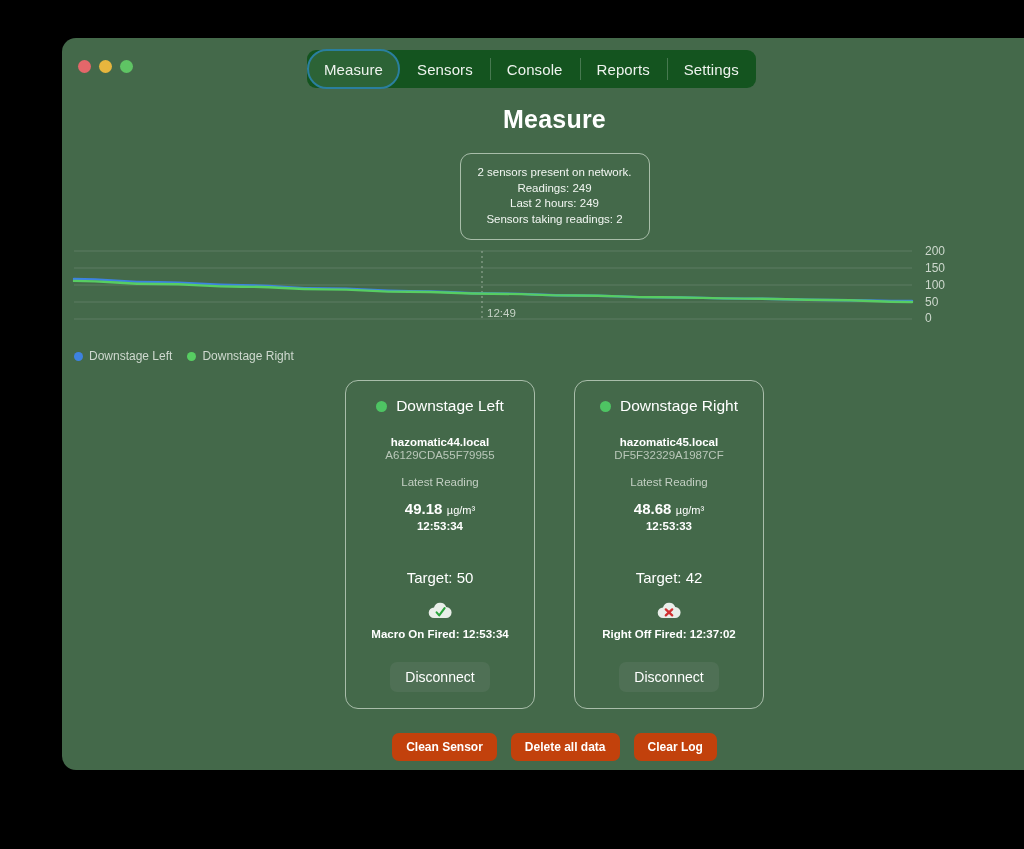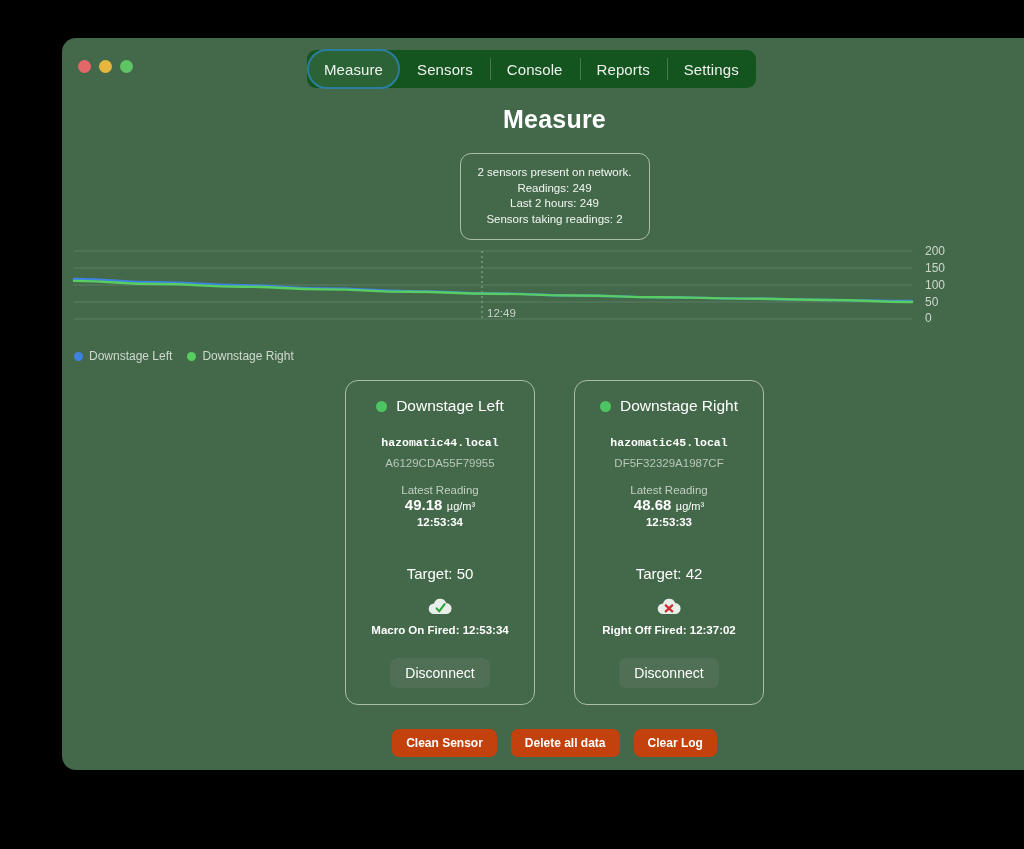--- a/index.html
+++ b/index.html
@@ -142,24 +142,24 @@
     padding: 16px 10px 16px;
     text-align: center;
   }
   .card-head {
     display: flex; align-items: center; justify-content: center;
     gap: 9px;
     margin-bottom: 21px;
   }
   .card-dot { width: 11px; height: 11px; border-radius: 50%; background: #4ec463; }
   .card-title { color: #ffffff; font-size: 15.5px; }
-  .host { color: #ffffff; font-size: 11.5px; font-weight: bold; font-family: Liberation Mono, monospace; }
-  .uid  { color: #b9c7b9; font-size: 11.5px; margin-top: 8px; }
+  .host { color: #ffffff; font-size: 11.5px; font-weight: bold; }
+  .uid  { color: #b9c7b9; font-size: 11.5px; margin-top: 1px; }
   .lr-label { color: #c3cfc3; font-size: 11.5px; margin-top: 15px; }
-  .reading { color: #ffffff; margin-top: 0; }
+  .reading { color: #ffffff; margin-top: 12px; }
   .reading .val { font-size: 15px; font-weight: bold; }
   .reading .unit { font-size: 11px; }
   .rtime { color: #ffffff; font-size: 11.5px; font-weight: bold; margin-top: 2px; }
   .target { color: #ffffff; font-size: 15px; margin-top: 37px; }
   .cloud-icon { margin: 14px auto 0; display: block; }
   .macro { color: #ffffff; font-size: 11.5px; font-weight: bold; margin-top: 8px; }
   .disconnect {
     margin: 22px auto 0;
     display: block;
     background: #4f7055;

